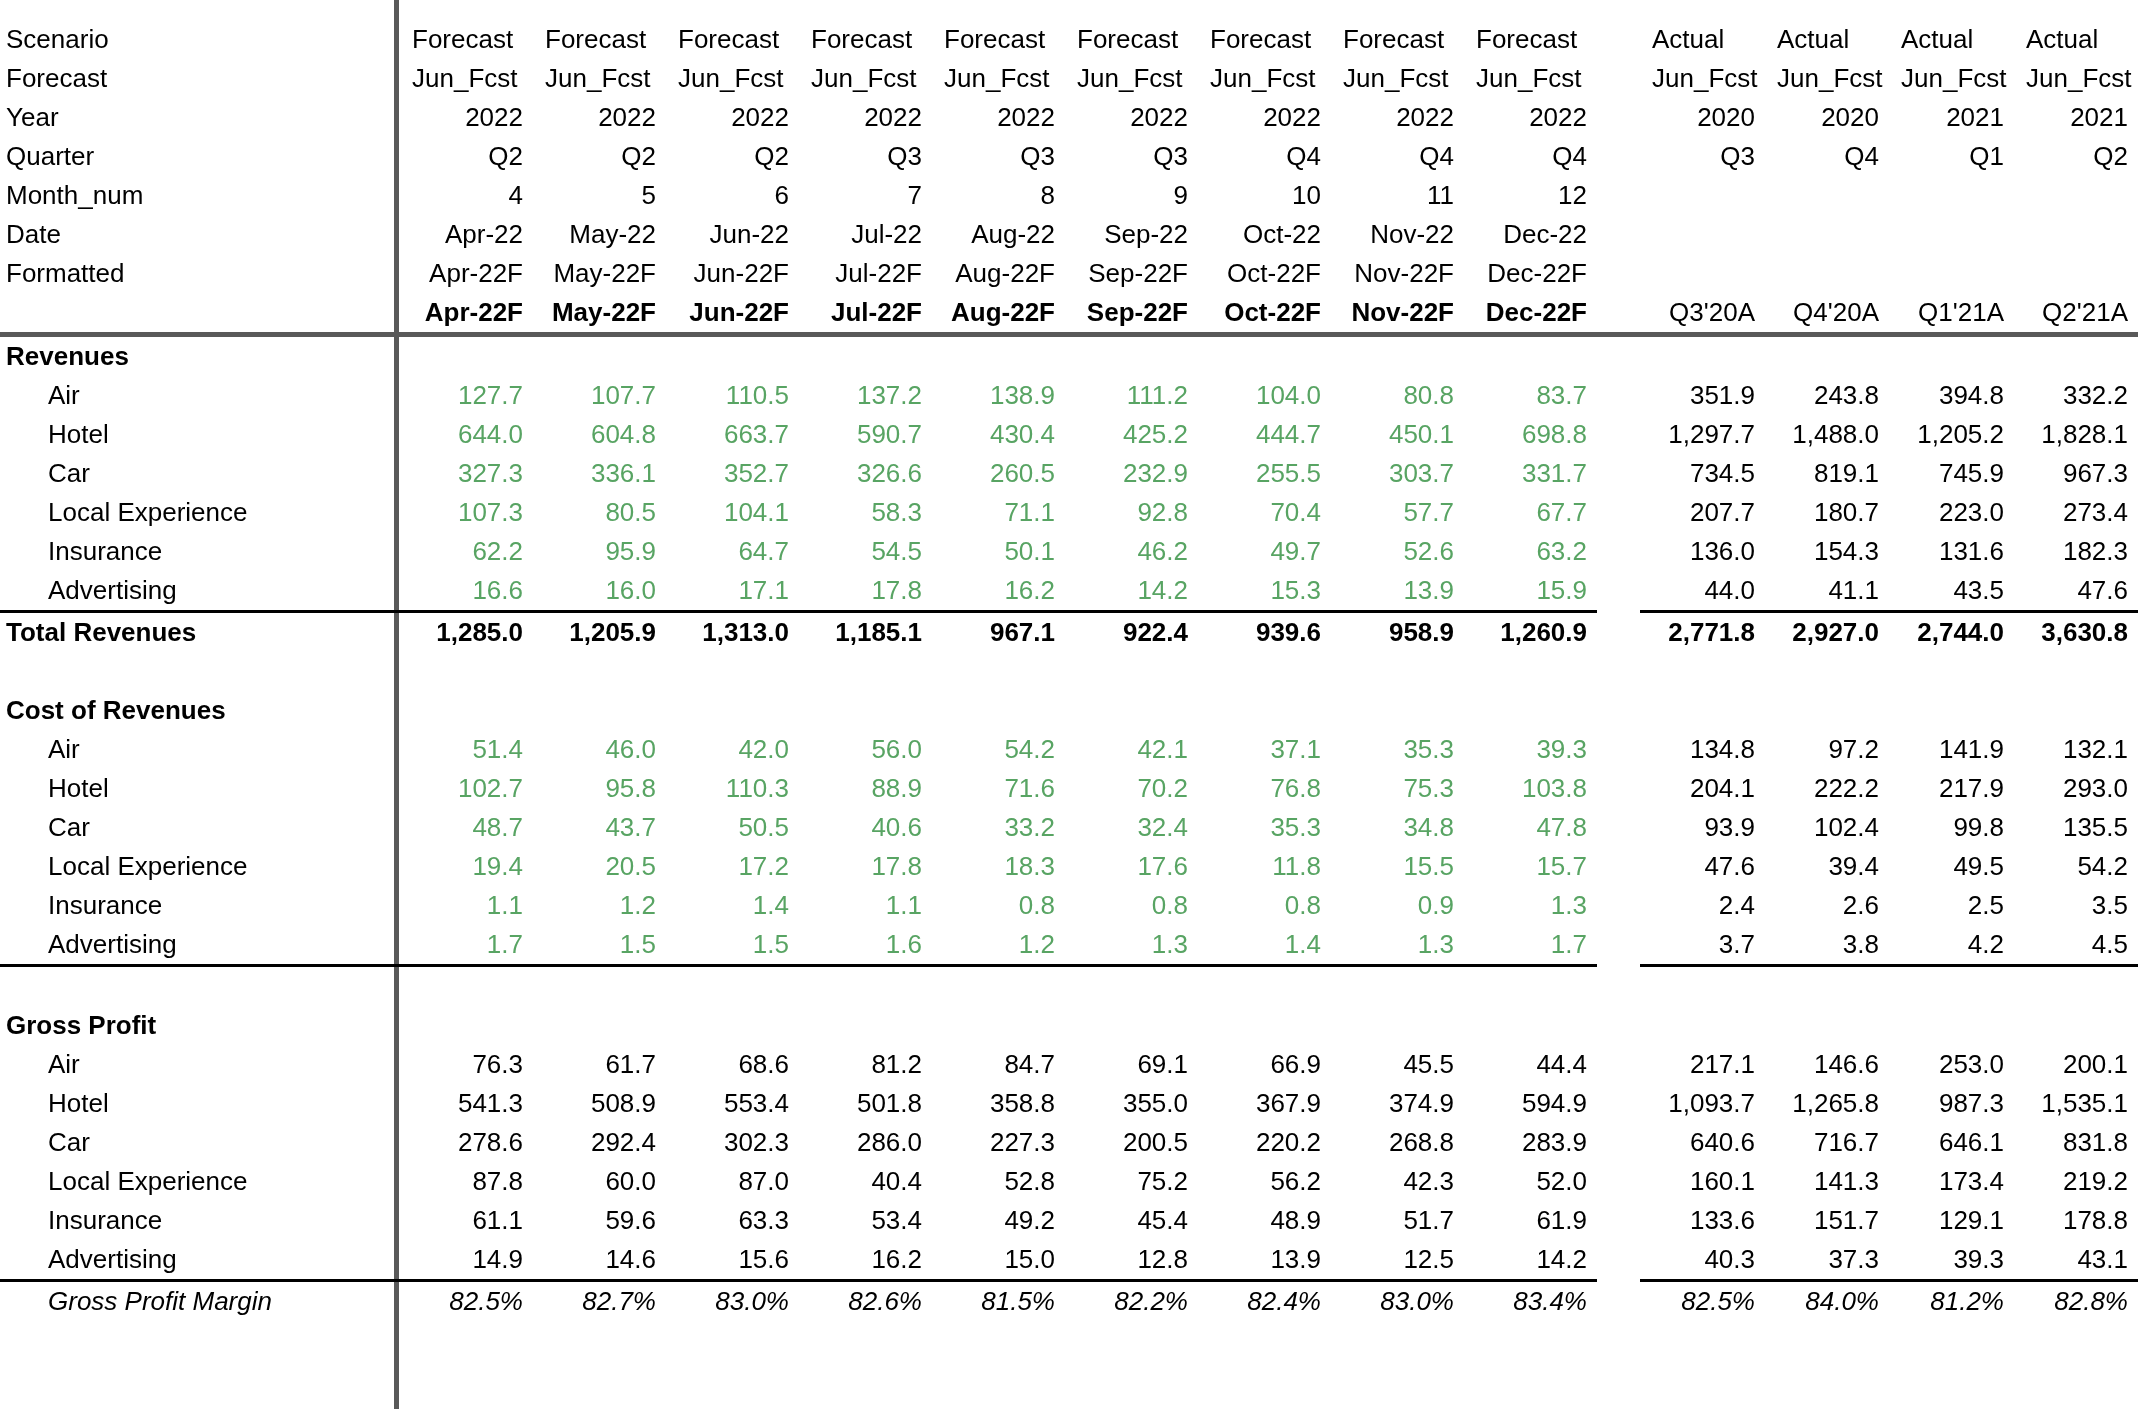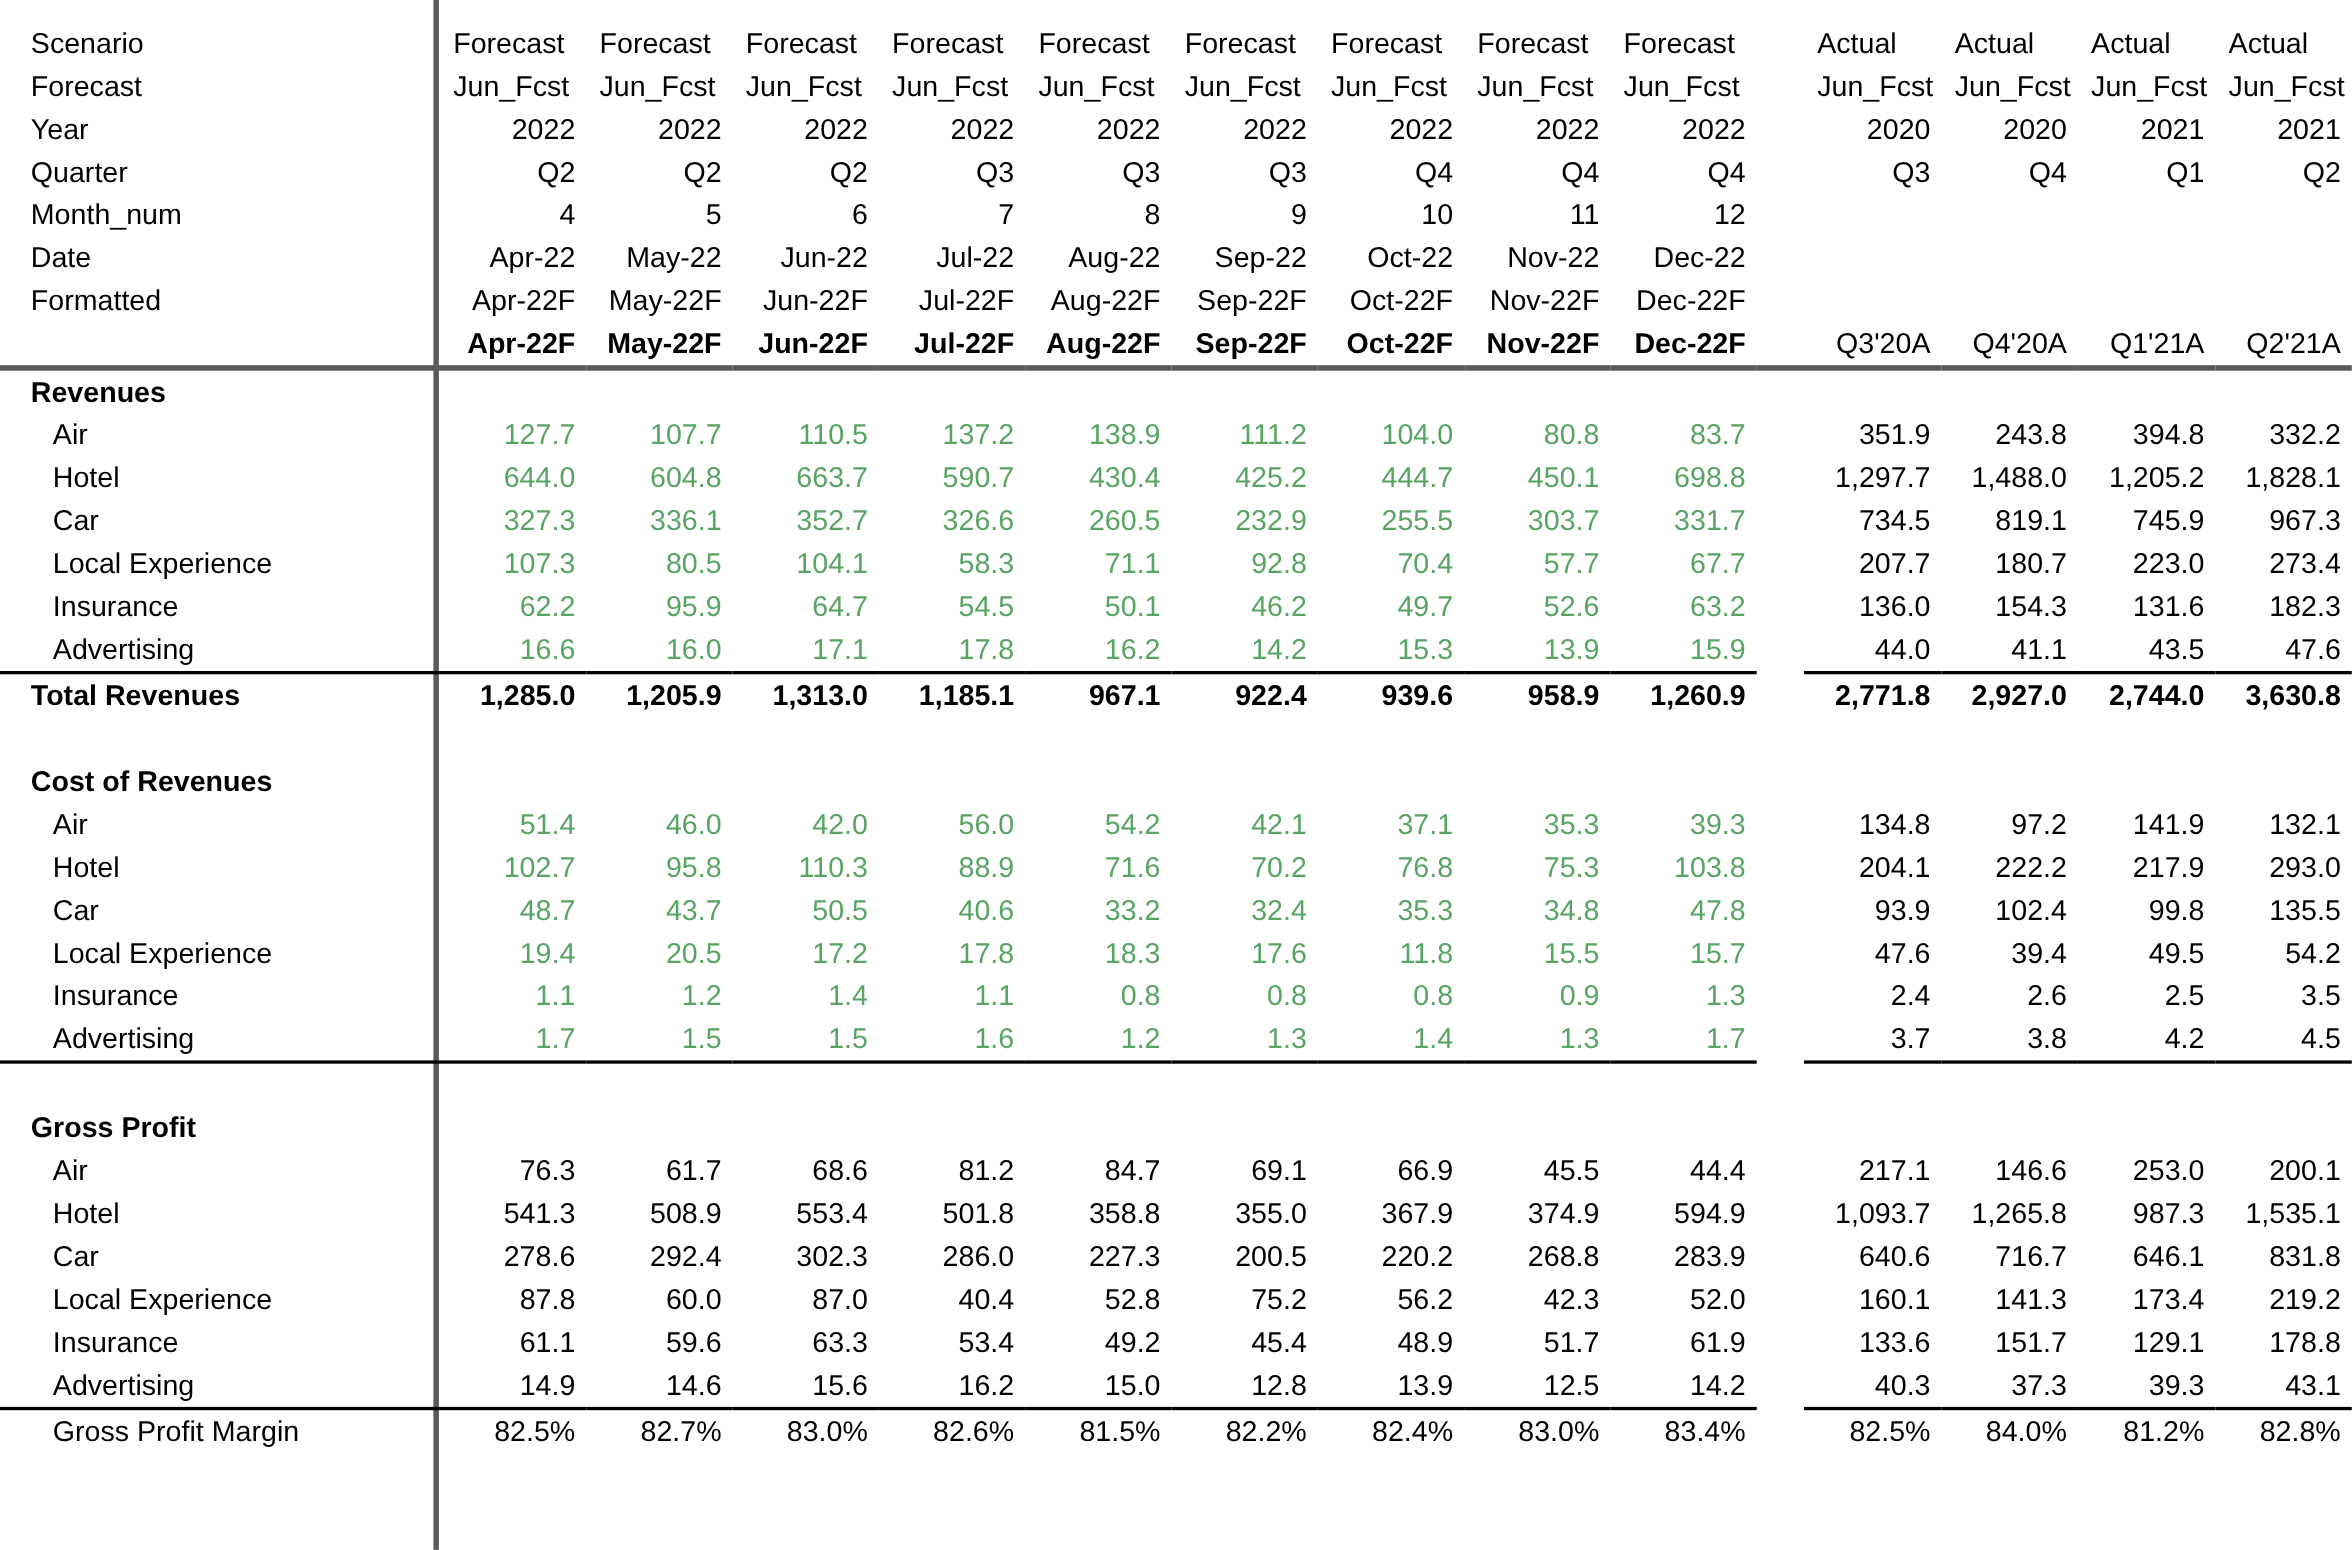--- a/index.html
+++ b/index.html
@@ -6,24 +6,24 @@
   html,body{margin:0;padding:0;}
   body{
     width:2138px;height:1409px;position:relative;background:#ffffff;
     font-family:"Liberation Sans",sans-serif;font-size:26px;color:#000;
     overflow:hidden;
   }
   table{border-collapse:collapse;table-layout:fixed;width:2138px;position:absolute;top:20px;left:0;}
   td{height:39px;line-height:39px;padding:0;white-space:nowrap;overflow:hidden;vertical-align:middle;}
   .num{text-align:right;padding-right:10px;}
   .hdr-left{text-align:left;padding-left:12px;}
-  .lbl{text-align:left;padding-left:28px;}
+  .lbl{text-align:left;padding-left:6px;}
   .indent{padding-left:48px;}
   .bold{font-weight:bold;}
-  .italic{margin-left:47px;}
+  .italic{font-style:italic;margin-left:47px;}
   .green{color:#58a463;}
   .rule{border-bottom:3px solid #000;}
   tr.thick td{border-bottom:5px solid #595959;}
   #col-divider{position:absolute;left:394px;top:0;width:5px;height:1409px;background:#595959;}
 </style>
 </head>
 <body>
 
 <div id="col-divider"></div>
 

